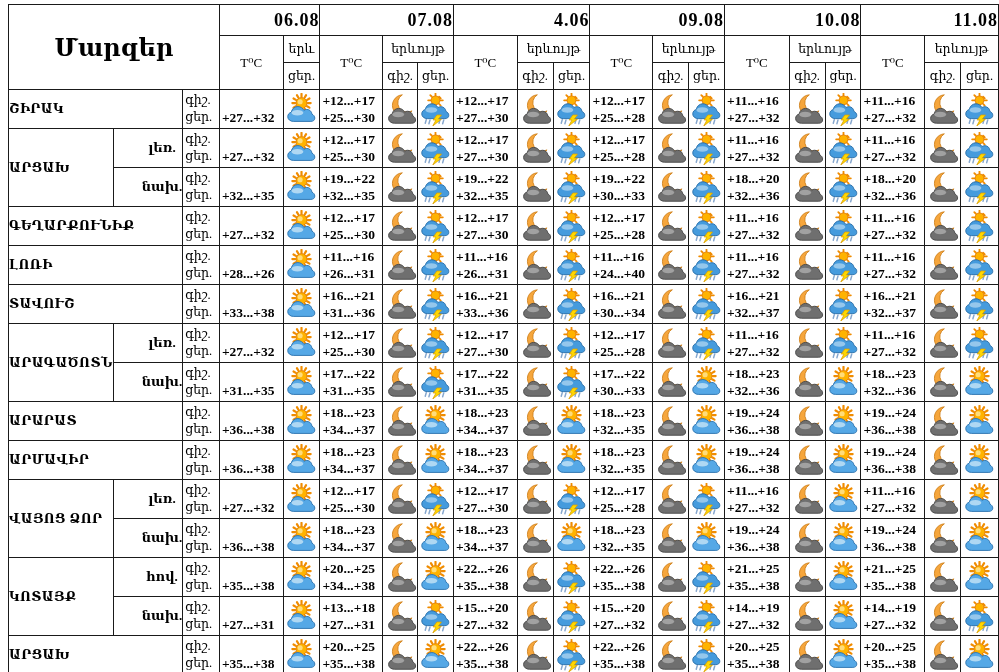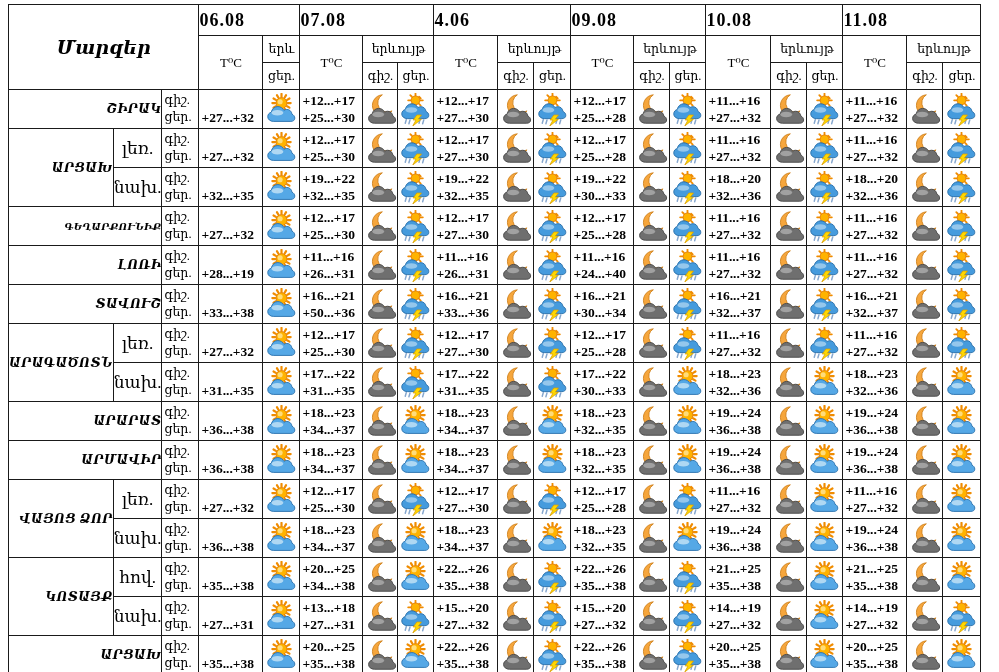--- a/index.html
+++ b/index.html
@@ -12,30 +12,29 @@
     border-collapse:collapse;
     table-layout:fixed;
   }
   .forecast th,.forecast td{
     border:1px solid #1a1a1a;
     padding:0;
     background:#fff;
     overflow:hidden;
   }
   th.regions-label{
-    font-style:italic;
     font-weight:bold;
-    font-size:19px;
+    font-size:24px;
     text-align:center;
   }
   th.date{
     font-weight:bold;
     font-size:18px;
     height:30px;
-    text-align:left;
+    text-align:right;
     letter-spacing:1px;
   }
   th.tc{
     font-weight:normal;
     font-size:13px;
     text-align:center;
     margin-left:22px;
   }
   th.phen{
     font-weight:normal;
@@ -46,31 +45,31 @@
   th.sub{
     font-weight:normal;
     font-size:12.5px;
     height:26px;
     text-align:center;
   }
   tr.datarow td{height:38px;}
   td.region{
     font-weight:bold;
     font-size:12.5px;
-    text-align:right;
+    text-align:left;
     white-space:nowrap;
     letter-spacing:0.4px;
-    font-style:italic;
   }
-  td.region.long{font-size:10px;letter-spacing:0.2px;padding-left:48px;}
+  td.region.long{font-size:13px;letter-spacing:0.2px;}
   td.zone{
-    font-weight:normal;
-    font-size:17px;
+    font-weight:bold;
+    font-size:13px;
     text-align:center;
     white-space:nowrap;
+    padding-left:28px;
   }
   td.tod{
     font-weight:normal;
     font-size:12.5px;
     vertical-align:middle;
     padding-left:2px;
     line-height:17px;
     white-space:nowrap;
   }
   td.temp{
@@ -1063,21 +1062,21 @@
         </td>
       </tr>
       <tr class="datarow">
         <td class="region" rowspan="1" colspan="2">ԼՈՌԻ</td>
         <td class="tod">
           <div>գիշ.</div>
           <div>ցեր.</div>
         </td>
         <td class="temp">
           <div>&nbsp;</div>
-          <div>+28...+19</div>
+          <div>+28...+26</div>
         </td>
         <td class="icon">
           <svg class="wicon" viewBox="0 0 36 36">
             <g stroke="#F08C00" stroke-width="2.4" stroke-linecap="round">
               <line x1="25" y1="11" x2="28" y2="11"></line>
               <line x1="24.1" y1="14.5" x2="26.7" y2="16"></line>
               <line x1="21.5" y1="17.1" x2="23" y2="19.7"></line>
               <line x1="18" y1="18" x2="18" y2="21"></line>
               <line x1="14.5" y1="17.1" x2="13" y2="19.7"></line>
               <line x1="11.9" y1="14.5" x2="9.3" y2="16"></line>
@@ -1317,21 +1316,21 @@
               <line x1="24.1" y1="7.5" x2="26.7" y2="6"></line>
             </g>
             <circle cx="18" cy="11" r="6" fill="#FFB300" stroke="#E07800" stroke-width="1"></circle>
             <circle cx="16.5" cy="9.5" r="2.8" fill="#FFDC7A"></circle>
             <path d="M9.5 31 C5.5 31 3 28.6 3 25.8 C3 23.4 4.6 21.5 6.9 21 C7.4 17.4 10.4 14.8 14 14.8 C16.9 14.8 19.4 16.4 20.6 18.9 C21.5 18.3 22.6 17.9 23.8 17.9 C26.8 17.9 29.2 20.2 29.4 23.1 C31.2 23.8 32.5 25.5 32.5 27.4 C32.5 29.8 30.6 31 28.2 31 Z" fill="#55A8E6" stroke="#2B72AE" stroke-width="1"></path>
             <ellipse cx="13.5" cy="21.5" rx="6.5" ry="3" fill="#BFE0F5" opacity="0.85"></ellipse>
           </svg>
         </td>
         <td class="temp">
           <div>+16...+21</div>
-          <div>+50...+36</div>
+          <div>+31...+36</div>
         </td>
         <td class="icon">
           <svg class="wicon" viewBox="0 0 36 36">
             <path d="M20 2 A11.5 11.5 0 1 0 30.5 19.5 A9.5 9.5 0 0 1 20 2 Z" fill="#F6A63C" stroke="#D0821E" stroke-width="1"></path>
             <g transform="translate(2,2)">
               <path d="M9.5 31 C5.5 31 3 28.6 3 25.8 C3 23.4 4.6 21.5 6.9 21 C7.4 17.4 10.4 14.8 14 14.8 C16.9 14.8 19.4 16.4 20.6 18.9 C21.5 18.3 22.6 17.9 23.8 17.9 C26.8 17.9 29.2 20.2 29.4 23.1 C31.2 23.8 32.5 25.5 32.5 27.4 C32.5 29.8 30.6 31 28.2 31 Z" fill="#6F6F6F" stroke="#474747" stroke-width="1"></path>
               <ellipse cx="13.5" cy="21.5" rx="6.5" ry="3" fill="#A6A6A6" opacity="0.9"></ellipse>
             </g>
           </svg>
         </td>

